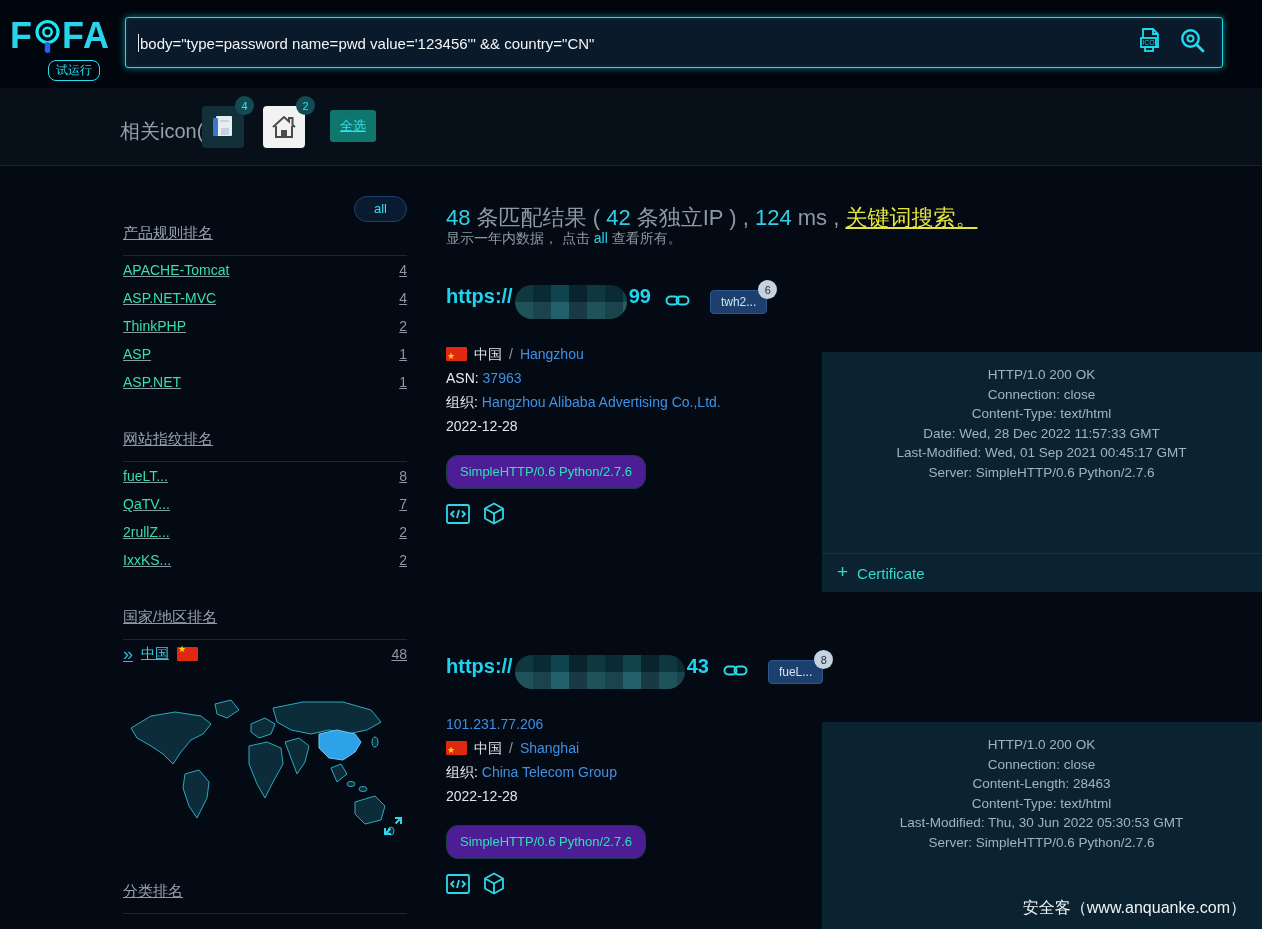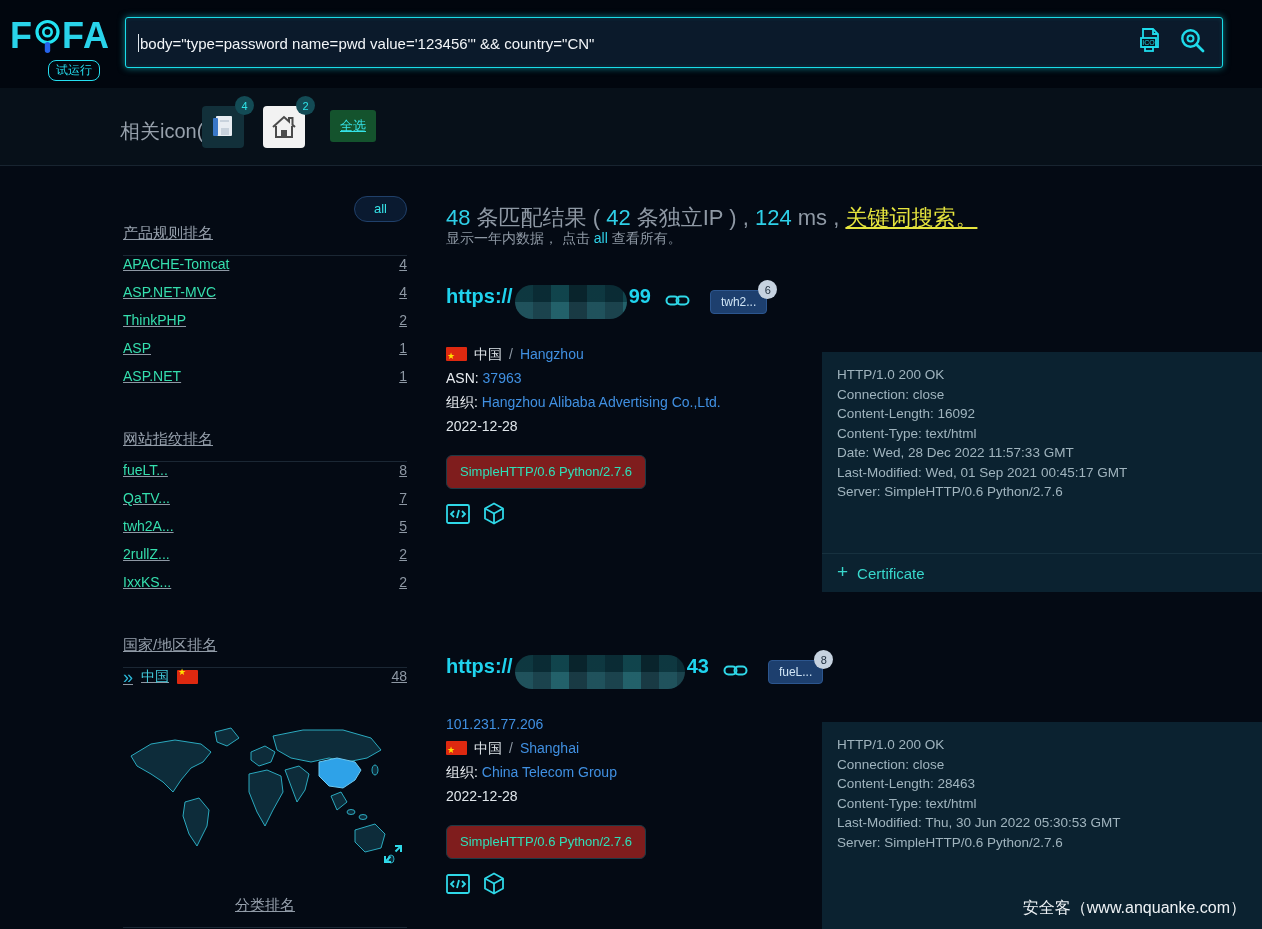--- a/index.html
+++ b/index.html
@@ -29,42 +29,42 @@
 
   
   .icon-bar { position:absolute; left:0; top:88px; width:1262px; height:78px; background:#071019;
     border-bottom:1px solid #182430; }
   .ib-label { position:absolute; left:120px; top:30px; font-size:20px; color:#97a1ac; }
   .thumb { position:absolute; top:18px; width:42px; height:42px; border-radius:4px; cursor:pointer; }
   .thumb-1 { left:202px; background:#12303a; display:flex; align-items:center; justify-content:center; }
   .thumb-2 { left:263px; background:#f2f2f2; display:flex; align-items:center; justify-content:center; }
   .thumb .badge { position:absolute; top:-10px; right:-10px; width:19px; height:19px; border-radius:50%;
     background:#134b55; color:#2fe3e8; font-size:11px; display:flex; align-items:center; justify-content:center; }
-  .select-all { position:absolute; left:330px; top:22px; background:#14532d; border-radius:3px;
+  .select-all { position:absolute; left:330px; top:22px; background:#0f766e; border-radius:3px;
     color:#35e3e8; font-size:13px; padding:7px 10px; text-decoration:underline; cursor:pointer; }
 
   
   .sidebar { position:absolute; left:123px; top:166px; width:284px; }
   .all-row { position:relative; height:58px; }
   .all-pill { position:absolute; right:0; top:30px; width:53px; height:26px; line-height:24px;
     border:1px solid #20406a; border-radius:13px; background:#0a1a30; color:#35e3e8;
     font-size:13px; text-align:center; cursor:pointer; }
   .sb-section { margin-bottom:34px;text-decoration:underline; }
   .sb-section h3 { font-size:15px; font-weight:normal; color:#98a2ae; padding-bottom:12px;
     border-bottom:1px solid #1b2734; }
-  .sb-row { height:28px; display:flex; align-items:flex-start; justify-content:space-between; }
+  .sb-row { height:28px; display:flex; align-items:center; justify-content:space-between; }
   .sb-row a { color:#35dfae; font-size:14px; text-decoration:none; cursor:pointer; display:flex; align-items:center; gap:8px;}
   .sb-row .cnt { color:#8e98a4; font-size:14px; }
   .sb-row.country a { color:#45cfe0; }
   .chev { color:#2bb8d8; font-size:18px; line-height:14px; }
   .flag { display:inline-block; width:21px; height:14px; background:#de2910; position:relative; border-radius:1px; }
   .flag::before { content:"★"; position:absolute; left:1px; top:-3px; color:#ffde00; font-size:9px; }
   .map-box { margin-top:22px; position:relative; width:284px; height:160px; }
   .map-expand { position:absolute; right:4px; bottom:10px; cursor:pointer; }
-  .cat-title { margin-top:18px;text-align:center; }
+  .cat-title { margin-top:32px; }
 
   
   .main { position:absolute; left:446px; top:166px; width:376px; }
   .stats { position:absolute; top:37px; left:0; width:700px; font-size:22px; color:#8e98a4; white-space:nowrap; }
   .stats .cy { color:#2fd0e8; }
   .stats .yl { color:#e6e53e; text-decoration:underline; cursor:pointer; }
   .note { position:absolute; top:64px; left:0; width:700px; font-size:14px; color:#8e98a4; white-space:nowrap; }
   .note .cy { color:#2fd0e8; cursor:pointer; }
 
   .result { position:absolute; left:0; width:376px; }
@@ -86,27 +86,27 @@
   .details { margin-top:0; position:absolute; top:58px; left:0; width:376px; font-size:14px; line-height:24px; }
   .details a { text-decoration:none; cursor:pointer; }
   .ip-link { color:#4090e2; }
   .geo { display:flex; align-items:center; gap:7px; }
   .geo .cname { color:#dfe5ea; }
   .geo .slash { color:#8e98a4; }
   .geo .city { color:#4090e2; }
   .lbl { color:#e8ecf0; }
   .val-link { color:#4090e2; }
   .date { color:#dfe5ea; }
-  .tag-pill { display:inline-block; margin-top:17px; padding:4px 13px; background:#7f1d1d;
-    border:1px solid #1d3a45; border-radius:6px; color:#2fe0b8; font-size:13px; cursor:pointer; }
+  .tag-pill { display:inline-block; margin-top:17px; padding:4px 13px; background:#4c1d95;
+    border:1px solid #1d3a45; border-radius:12px; color:#2fe0b8; font-size:13px; cursor:pointer; }
   .act-icons { margin-top:13px; display:flex; align-items:center; gap:13px; }
   .act-icons svg { cursor:pointer; }
 
   
-  .panel { position:absolute; left:822px; width:440px; background:#0b2230; }
+  .panel { position:absolute; left:822px; width:440px; background:#0b2230;text-align:center; }
   .p1 { top:352px; height:240px; } .p2 { top:722px; height:207px; }
   .banner { padding:13px 16px 0 15px; font-size:13.5px; line-height:19.5px; color:#a0b4be; }
   .cert-row { position:absolute; left:0; bottom:0; width:440px; height:39px; border-top:1px solid #17313f;
     display:flex; align-items:center; padding-left:15px; gap:9px; color:#38d8cc; font-size:15px; cursor:pointer; }
   .cert-row .plus { font-size:19px; font-weight:normal; margin-top:-2px; }
   .watermark { position:absolute; right:16px; top:898px; font-size:16px; color:#eef2f5; }
 </style>
 </head>
 <body>
 
@@ -203,24 +203,20 @@
 
   <div class="sb-section">
     <h3>网站指纹排名</h3>
     <div class="sb-row">
       <a>fueLT...</a>
       <span class="cnt">8</span>
     </div>
     <div class="sb-row">
       <a>QaTV...</a>
       <span class="cnt">7</span>
-    </div>
-    <div class="sb-row">
-      <a>twh2A...</a>
-      <span class="cnt">5</span>
     </div>
     <div class="sb-row">
       <a>2rullZ...</a>
       <span class="cnt">2</span>
     </div>
     <div class="sb-row">
       <a>IxxKS...</a>
       <span class="cnt">2</span>
     </div>
   </div>
@@ -366,21 +362,20 @@
         </span>
       </div>
     </div>
   </div>
 </div>
 
 <div class="panel p1">
   <div class="banner">
     <div>HTTP/1.0 200 OK</div>
     <div>Connection: close</div>
-    <div>Content-Length: 16092</div>
     <div>Content-Type: text/html</div>
     <div>Date: Wed, 28 Dec 2022 11:57:33 GMT</div>
     <div>Last-Modified: Wed, 01 Sep 2021 00:45:17 GMT</div>
     <div>Server: SimpleHTTP/0.6 Python/2.7.6</div>
   </div>
   <div class="cert-row">
     <span class="plus">+</span>
     <span>Certificate</span>
   </div>
 </div>

